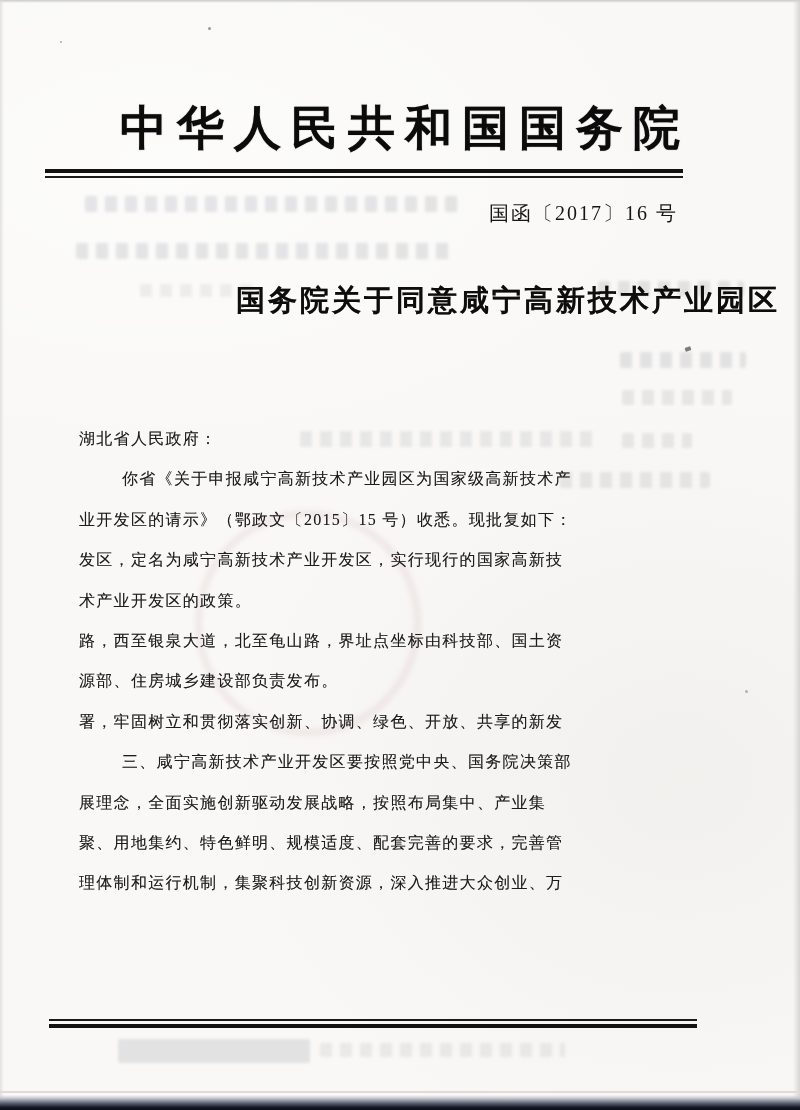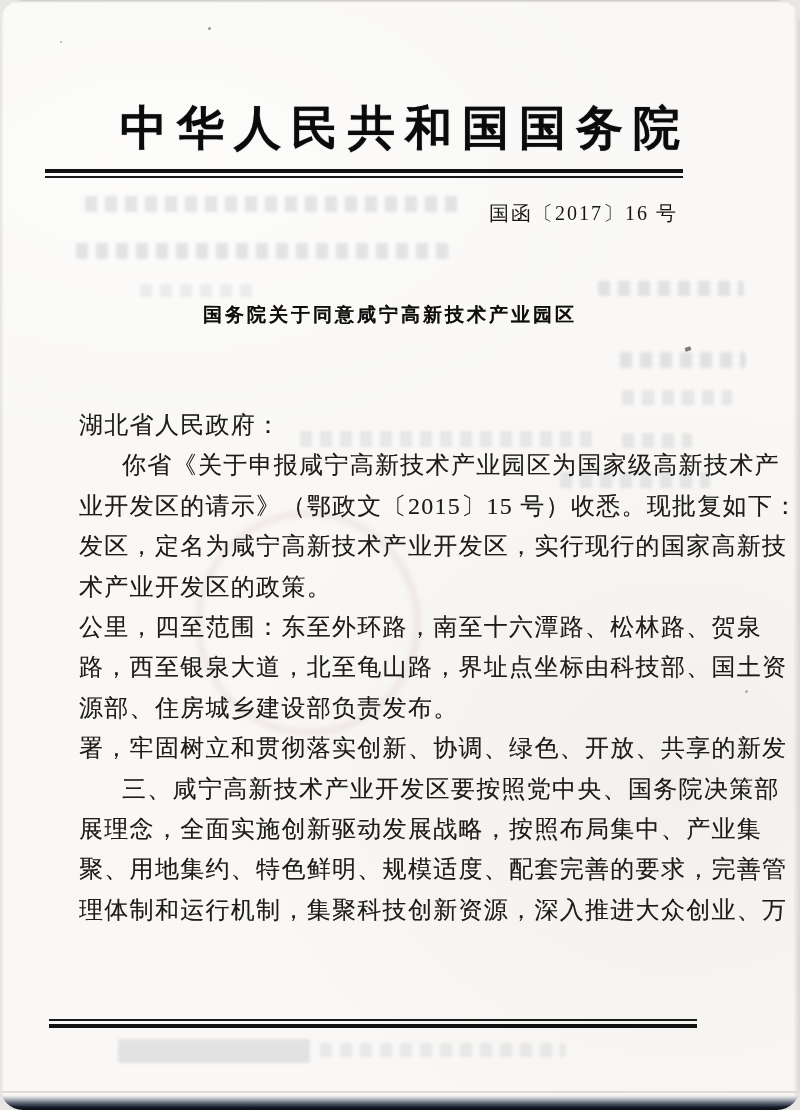--- a/index.html
+++ b/index.html
@@ -9,21 +9,20 @@
     font-family:"Liberation Serif","DejaVu Serif",serif;
     overflow:hidden;
   }
   .page {
     position:relative; width:800px; height:1110px; overflow:hidden;
     background:
       radial-gradient(ellipse 900px 500px at 20% 15%, rgba(255,255,255,.55), rgba(255,255,255,0) 60%),
       radial-gradient(ellipse 700px 600px at 85% 70%, rgba(228,226,222,.35), rgba(255,255,255,0) 65%),
       #f9f8f6;
     color:#1c1b19;
-    border-radius:23px;
   }
 
   
   .scan-edge-top { position:absolute; top:0; left:0; right:0; height:3px;
     background:linear-gradient(to bottom,#c9c8c5, rgba(255,255,255,0)); }
   .scan-edge-left { position:absolute; top:0; bottom:0; left:0; width:4px;
     background:linear-gradient(to right,#dcdbd8, rgba(255,255,255,0)); opacity:.8; }
   .scan-edge-right { position:absolute; top:0; bottom:0; right:0; width:7px;
     background:linear-gradient(to left,#d3d2cf, rgba(255,255,255,0)); opacity:.9; }
   .scan-shadow-line { position:absolute; left:0; right:0; bottom:17px; height:2px;
@@ -58,30 +57,30 @@
   .rule-top .gap { height:3px; }
   .rule-top .thin { height:2px; background:#1a1a1a; }
 
   .doc-number {
     position:absolute; top:200px; left:489px;
     font-size:20px; letter-spacing:2px; color:#161513; white-space:nowrap;
   }
 
   
   .doc-title {
-    position:absolute; top:295px; left:0; width:780px; text-align:center;
-    font-weight:700; color:#0e0d0c; font-size:19px; letter-spacing:3px;
+    position:absolute; top:280px; left:0; width:780px; text-align:right;
+    font-weight:700; color:#0e0d0c; font-size:29px; letter-spacing:3px;
     text-shadow:0 0 .6px rgba(0,0,0,.5);
   }
   .doc-title .t-line { height:64px; line-height:40px; white-space:nowrap; }
 
   
   .body-text {
-    position:absolute; top:405px; left:79px; width:625px;
-    font-size:24px; letter-spacing:1.3px; line-height:40.4px;
+    position:absolute; top:419px; left:79px; width:625px;
+    font-size:16px; letter-spacing:1.3px; line-height:40.4px;
     color:#1d1c1a; text-shadow:0 0 .4px rgba(0,0,0,.35);
   }
   .body-text .line { white-space:nowrap; height:40.4px; }
   .body-text .line.indent { padding-left:43px; }
 
   .rule-bottom { position:absolute; top:1019px; left:49px; width:648px; }
   .rule-bottom .thin { height:2px; background:#1a1a1a; }
   .rule-bottom .gap { height:3px; }
   .rule-bottom .thick { height:4px; background:#121212; }
 </style>
@@ -120,21 +119,20 @@
   <div class="doc-title">
     <div class="t-line">国务院关于同意咸宁高新技术产业园区</div>
   </div>
 
   <div class="body-text">
     <div class="line">湖北省人民政府：</div>
     <div class="line indent">你省《关于申报咸宁高新技术产业园区为国家级高新技术产</div>
     <div class="line">业开发区的请示》（鄂政文〔2015〕15 号）收悉。现批复如下：</div>
     <div class="line">发区，定名为咸宁高新技术产业开发区，实行现行的国家高新技</div>
     <div class="line">术产业开发区的政策。</div>
-    <div class="line">公里，四至范围：东至外环路，南至十六潭路、松林路、贺泉</div>
     <div class="line">路，西至银泉大道，北至龟山路，界址点坐标由科技部、国土资</div>
     <div class="line">源部、住房城乡建设部负责发布。</div>
     <div class="line">署，牢固树立和贯彻落实创新、协调、绿色、开放、共享的新发</div>
     <div class="line indent">三、咸宁高新技术产业开发区要按照党中央、国务院决策部</div>
     <div class="line">展理念，全面实施创新驱动发展战略，按照布局集中、产业集</div>
     <div class="line">聚、用地集约、特色鲜明、规模适度、配套完善的要求，完善管</div>
     <div class="line">理体制和运行机制，集聚科技创新资源，深入推进大众创业、万</div>
   </div>
 
   <div class="rule-bottom">

